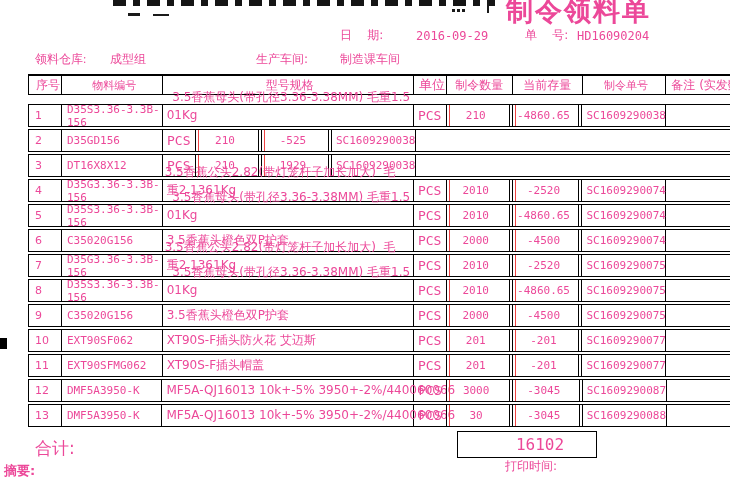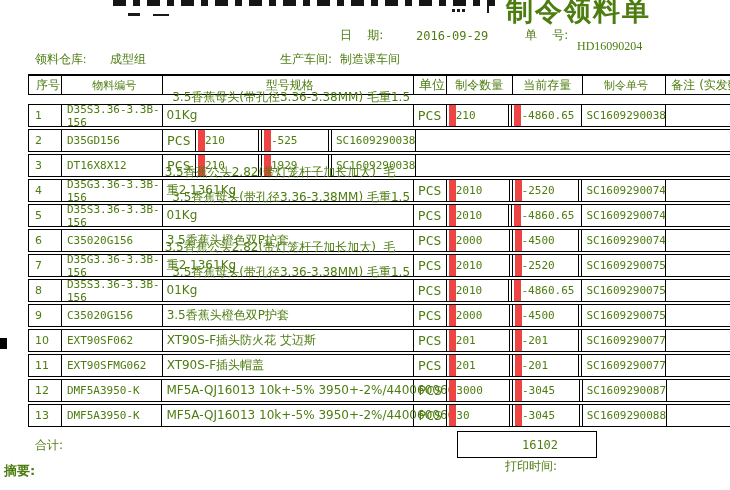--- a/index.html
+++ b/index.html
@@ -1,18 +1,18 @@
 <!DOCTYPE html>
 <html><head>
 <meta charset="utf-8">
 <style>
   html,body{margin:0;padding:0;background:#888;}
   .page{
     position:relative;width:730px;height:490px;background:#ffffff;
-    overflow:hidden;color:#4d7c0f;
+    overflow:hidden;color:#ec4899;
     font-family:"DejaVu Sans",sans-serif;
   }
   .mono{font-family:"DejaVu Sans Mono","Liberation Mono",monospace;}
   .abs{position:absolute;white-space:pre;}
   
   .frag-bar{position:absolute;left:113px;top:0;width:382px;height:6px;
     background:repeating-linear-gradient(90deg,#151515 0 13px,transparent 13px 20px,#151515 20px 27px,transparent 27px 34px);}
   .frag-d1{position:absolute;left:128px;top:13px;width:12px;height:3px;background:#1a1a1a;}
   .frag-d2{position:absolute;left:153px;top:14px;width:16px;height:2px;background:#1a1a1a;}
   .frag-d3{position:absolute;left:452px;top:9px;width:13px;height:3px;
@@ -37,32 +37,32 @@
   .c-no{width:33px;padding-left:6px;}
   .c-code{width:101px;padding-left:5px;font-size:11px;}
   .c-spec{width:252px;padding-left:4px;text-align:center;}
   .c-unit{width:33px;padding-left:4px;font-size:13px;}
   .c-qty{width:66px;}
   .c-stock{width:70px;}
   .c-order{width:84px;padding-left:4px;font-size:11px;}
   .c-remark{width:135px;}
   .trow .c-no{font-size:11px;}
   .numbox{box-sizing:border-box;margin:0 2px;width:100%;height:100%;
-    border-left:7px solid #ef4444;border-right:1px solid #000;
-    display:flex;align-items:center;justify-content:flex-start;
+    border-left:1px solid #ef4444;border-right:1px solid #000;
+    display:flex;align-items:center;justify-content:center;
     padding-right:7px;font-size:11px;}
   .spec-main{white-space:pre;line-height:23px;}
   .spec-overflow{position:absolute;left:2px;top:-14px;font-size:12px;line-height:13px;
     white-space:pre;z-index:3;}
 
   
-  .total-label{position:absolute;left:35px;top:437px;font-size:12px;text-align:right;}
+  .total-label{position:absolute;left:35px;top:437px;font-size:17px;text-align:right;}
   .total-box{position:absolute;left:457px;top:431px;width:140px;height:27px;
     box-sizing:border-box;border:1px solid #000;display:flex;align-items:center;
-    justify-content:center;padding-left:26px;font-size:12px;}
+    justify-content:center;padding-left:26px;font-size:16px;}
   .ptime-label{position:absolute;left:505px;top:458px;font-size:12px;}
   .ptime-value{position:absolute;left:578px;top:459px;font-size:11px;white-space:pre;}
   .summary-label{position:absolute;left:4px;top:462px;font-size:13px;font-weight:bold;}
 </style>
 </head>
 <body>
 
 <div class="page">
 
   <div class="frag-bar"></div>
@@ -70,25 +70,25 @@
   <div class="frag-d2"></div>
   <div class="frag-d3"></div>
   <div class="frag-tick"></div>
   <div class="edge-mark"></div>
 
   <div class="form-title">制令领料单</div>
 
   <span class="abs info" style="left:340px;top:28px;">日    期:</span>
   <span class="abs info mono" style="left:416px;top:29px;">2016-09-29</span>
   <span class="abs info" style="left:525px;top:28px;">单    号:</span>
-  <span class="abs info mono" style="left:577px;top:39px;font-family:Liberation Serif, serif;">HD16090204</span>
+  <span class="abs info mono" style="left:577px;top:29px;">HD16090204</span>
 
   <span class="abs info" style="left:35px;top:52px;font-family:Liberation Serif, serif;">领料仓库:</span>
   <span class="abs info" style="left:110px;top:52px;">成型组</span>
-  <span class="abs info" style="left:280px;top:52px;">生产车间:</span>
+  <span class="abs info" style="left:256px;top:52px;">生产车间:</span>
   <span class="abs info" style="left:340px;top:52px;">制造课车间</span>
 
   <div class="tablewrap">
     <div class="thead">
       <div class="cell c-no">序号</div>
       <div class="cell c-code">物料编号</div>
       <div class="cell c-spec">型号规格</div>
       <div class="cell c-unit">单位</div>
       <div class="cell c-qty">制令数量</div>
       <div class="cell c-stock">当前存量</div>

